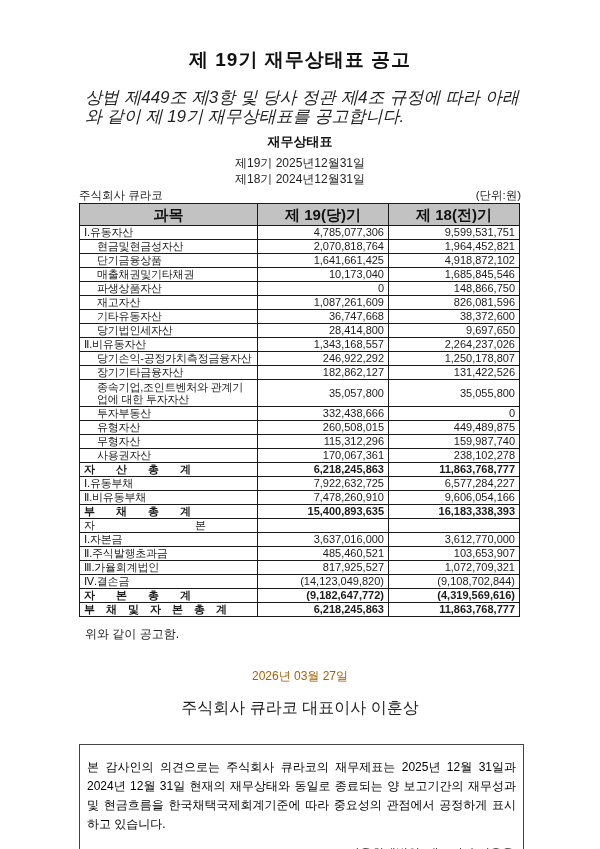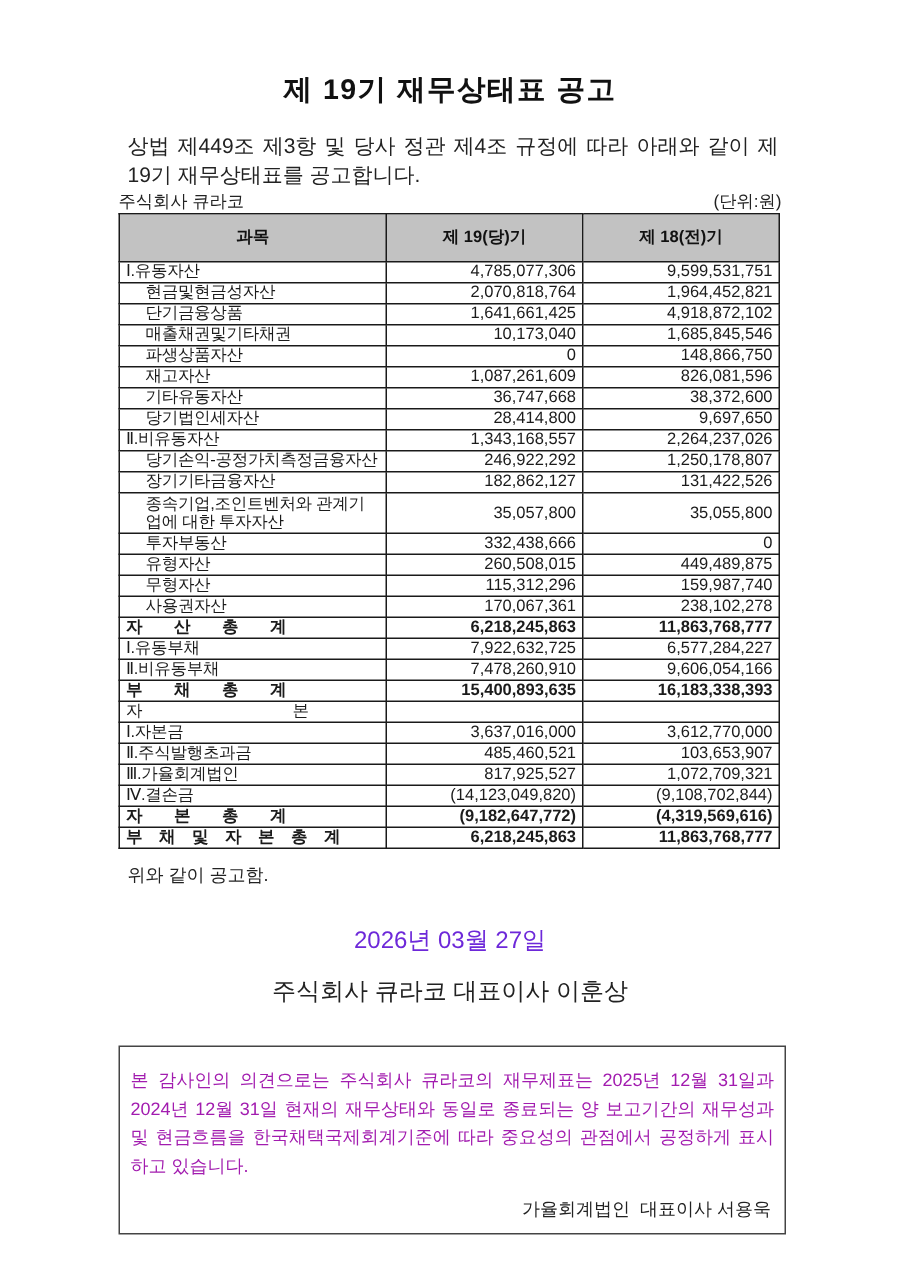--- a/index.html
+++ b/index.html
@@ -16,24 +16,25 @@
   .title {
     text-align: center;
     font-size: 19px;
     font-weight: bold;
     letter-spacing: 1px;
     color: #111;
   }
   .intro {
     margin: 15px 0 0 6px;
     width: 434px;
-    font-size: 14px;
+    font-size: 17px;
     line-height: 19px;
     text-align: justify;
     color: #222;
+    font-style: italic;
   }
   .center-block { margin-top: 7px; text-align: center; }
   .stmt-title { font-size: 13px; font-weight: bold; margin-bottom: 4px; color: #111; }
   .period { font-size: 12px; line-height: 16px; color: #222; }
 
   .meta-row {
     display: flex; justify-content: space-between; align-items: flex-end;
     margin-top: 1px; height: 15px;
     font-size: 11.5px; color: #222;
   }
@@ -48,67 +49,72 @@
     border: 1px solid #1a1a1a;
     font-size: 11px;
     line-height: 11px;
     padding: 1px 4px;
     overflow: hidden;
   }
   .fs-table th {
     background: #c2c2c2;
     font-weight: bold;
     text-align: center;
-    font-size: 11px;
-    height: 32px;
+    font-size: 15px;
+    height: 22px;
     color: #111;
   }
   .fs-table td { height: 14px; color: #1b1b1b; }
   .c-label { font-size: 10.5px; letter-spacing: -0.2px; padding-left: 7px; white-space: nowrap; }
   .num { text-align: right; padding-right: 6px; white-space: nowrap; }
   tr.row-sub .c-label { padding-left: 17px; }
   tr.row-wrap .c-label { white-space: normal; line-height: 12px; }
   tr.row-total td, tr.row-grand td { font-weight: bold; }
   tr.row-total .c-label { letter-spacing: 21px; padding-left: 4px; }
   tr.row-grand .c-label { letter-spacing: 11px; padding-left: 4px; margin-top: 36px; }
   tr.row-section .c-label { letter-spacing: 100px; padding-left: 4px; }
 
   .closing { margin: 9px 0 0 6px; font-size: 12px; color: #222; }
-  .date-line { margin-top: 25px; text-align: center; font-size: 16px; color: #6d28d9; }
+  .date-line { margin-top: 25px; text-align: center; font-size: 12px; color: #a16207; }
   .sign-line { margin-top: 13px; text-align: center; font-size: 16px; color: #222; }
 
   .audit-box {
     width: 445px;
     margin: 25px auto 0;
     border: 1px solid #444;
     padding: 13px 7px 7px 7px;
   }
   .audit-text {
     font-size: 12px;
     line-height: 19px;
     text-align: justify;
-    color: #a21caf;
+    color: #000000;
   }
   .audit-sign {
     margin-top: 11px;
     text-align: right;
     font-size: 12px;
     color: #222;
     padding-right: 2px;
   }
 </style>
 </head>
 <body>
 
 <div class="page">
   <h1 class="title">제 19기 재무상태표 공고</h1>
 
   <div class="content">
     <p class="intro">상법 제449조 제3항 및 당사 정관 제4조 규정에 따라 아래와 같이 제 19기 재무상태표를 공고합니다.</p>
 
+    <div class="center-block">
+      <div class="stmt-title">재무상태표</div>
+      <div class="period">제19기 2025년12월31일</div>
+      <div class="period">제18기 2024년12월31일</div>
+    </div>
 
     <div class="meta-row">
       <span>주식회사 큐라코</span>
       <span>(단위:원)</span>
     </div>
 
     <table class="fs-table">
       <colgroup>
         <col style="width:178px">
           <col style="width:131px">

